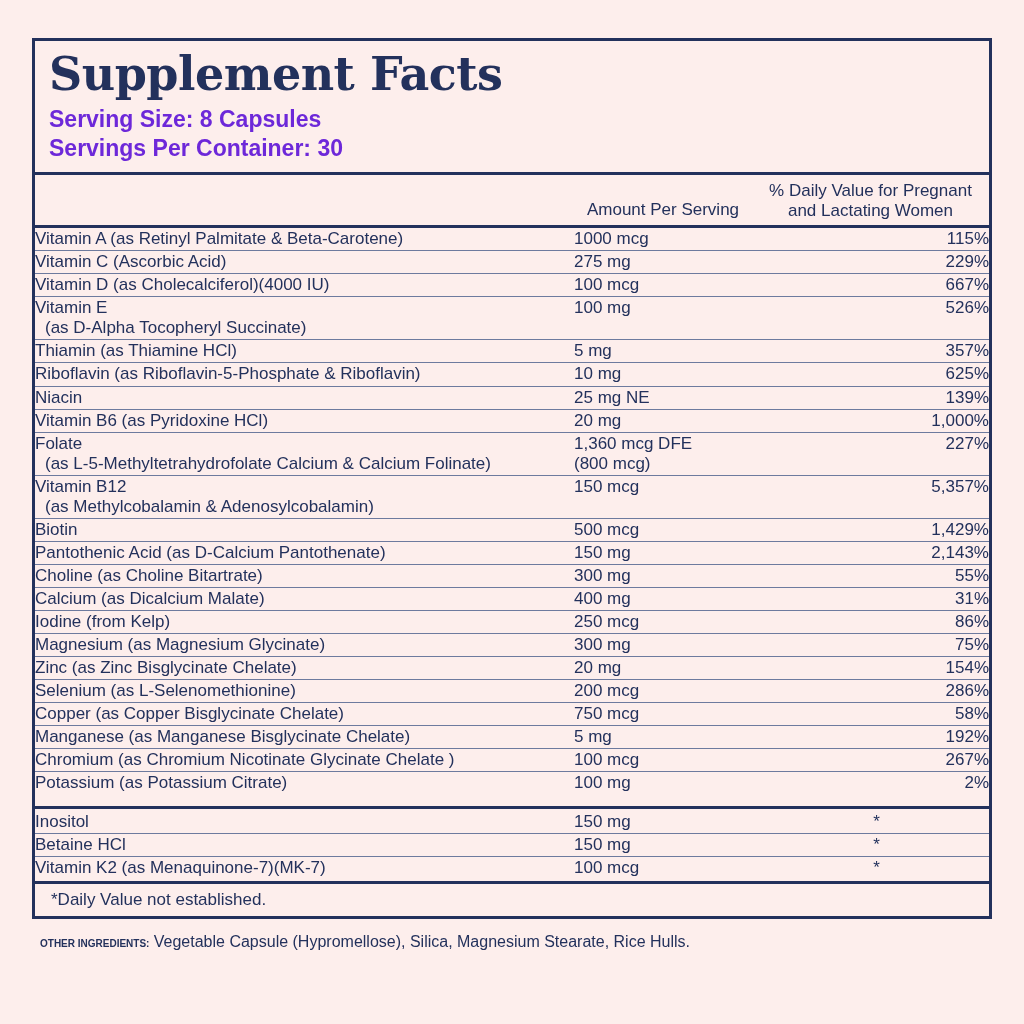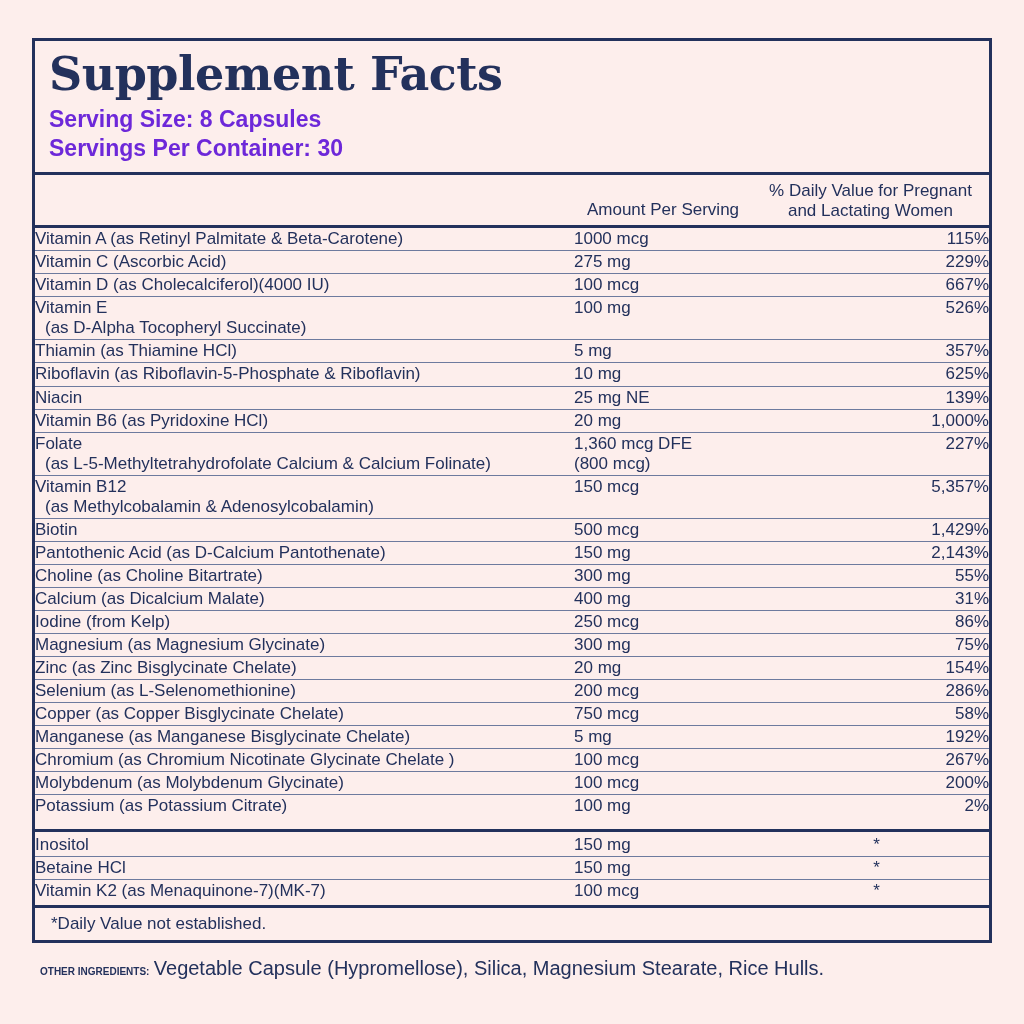--- a/index.html
+++ b/index.html
@@ -126,21 +126,21 @@
   .other {
     padding: 14px 4px 0 8px;
     font-size: 15.5px;
     color: #23315c;
   }
   .other b {
     font-weight: bold;
     font-size: 10px;
   }
   .other .ing {
-    font-size: 20px;
+    font-size: 16px;
   }
 </style>
 </head>
 <body>
 
 <div class="page">
   <div class="panel">
 
     <div class="header">
       <div class="title">Supplement Facts</div>
@@ -268,25 +268,20 @@
         </tr>
         <tr class="row">
           <td class="name"><span>Manganese (as Manganese Bisglycinate Chelate)</span></td>
           <td class="amount">5 mg</td>
           <td class="dv">192%</td>
         </tr>
         <tr class="row">
           <td class="name"><span>Chromium (as Chromium Nicotinate Glycinate Chelate )</span></td>
           <td class="amount">100 mcg</td>
           <td class="dv">267%</td>
-        </tr>
-        <tr class="row">
-          <td class="name"><span>Molybdenum (as Molybdenum Glycinate)</span></td>
-          <td class="amount">100 mcg</td>
-          <td class="dv">200%</td>
         </tr>
         <tr class="row nodash">
           <td class="name"><span>Potassium (as Potassium Citrate)</span></td>
           <td class="amount">100 mg</td>
           <td class="dv">2%</td>
         </tr>
       </tbody>
     </table>
 
     <div class="section-sep group">

